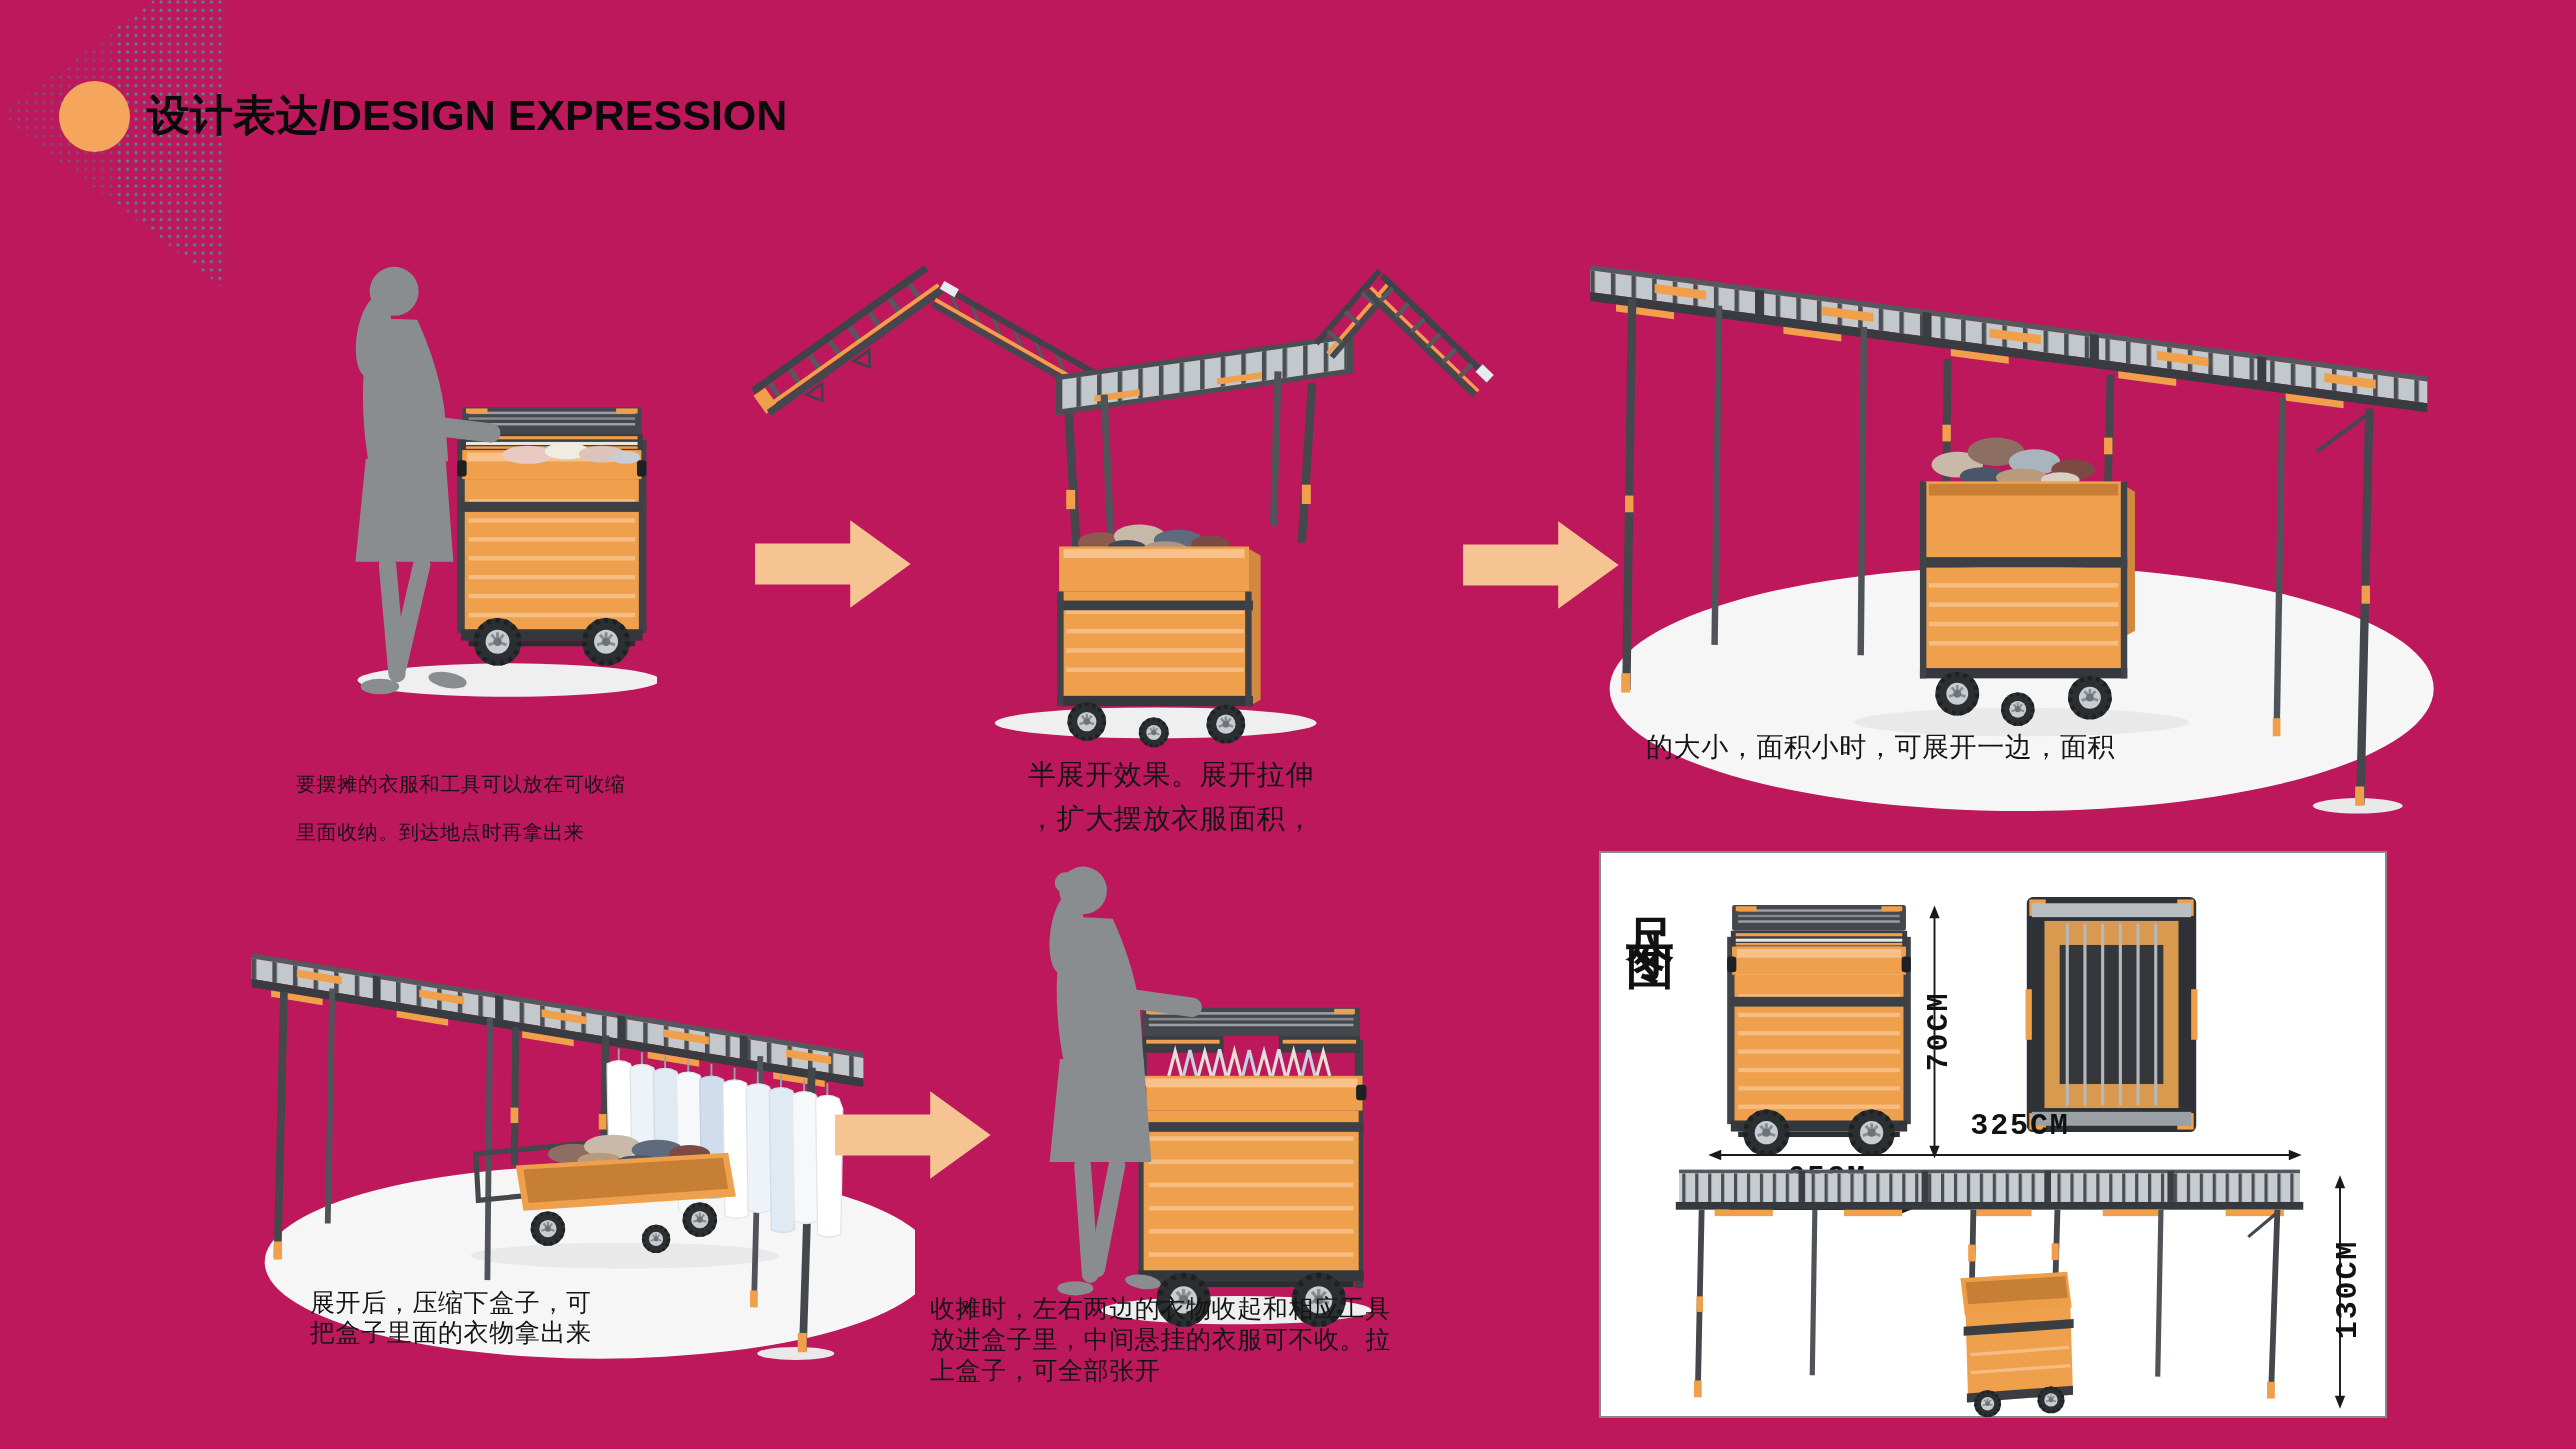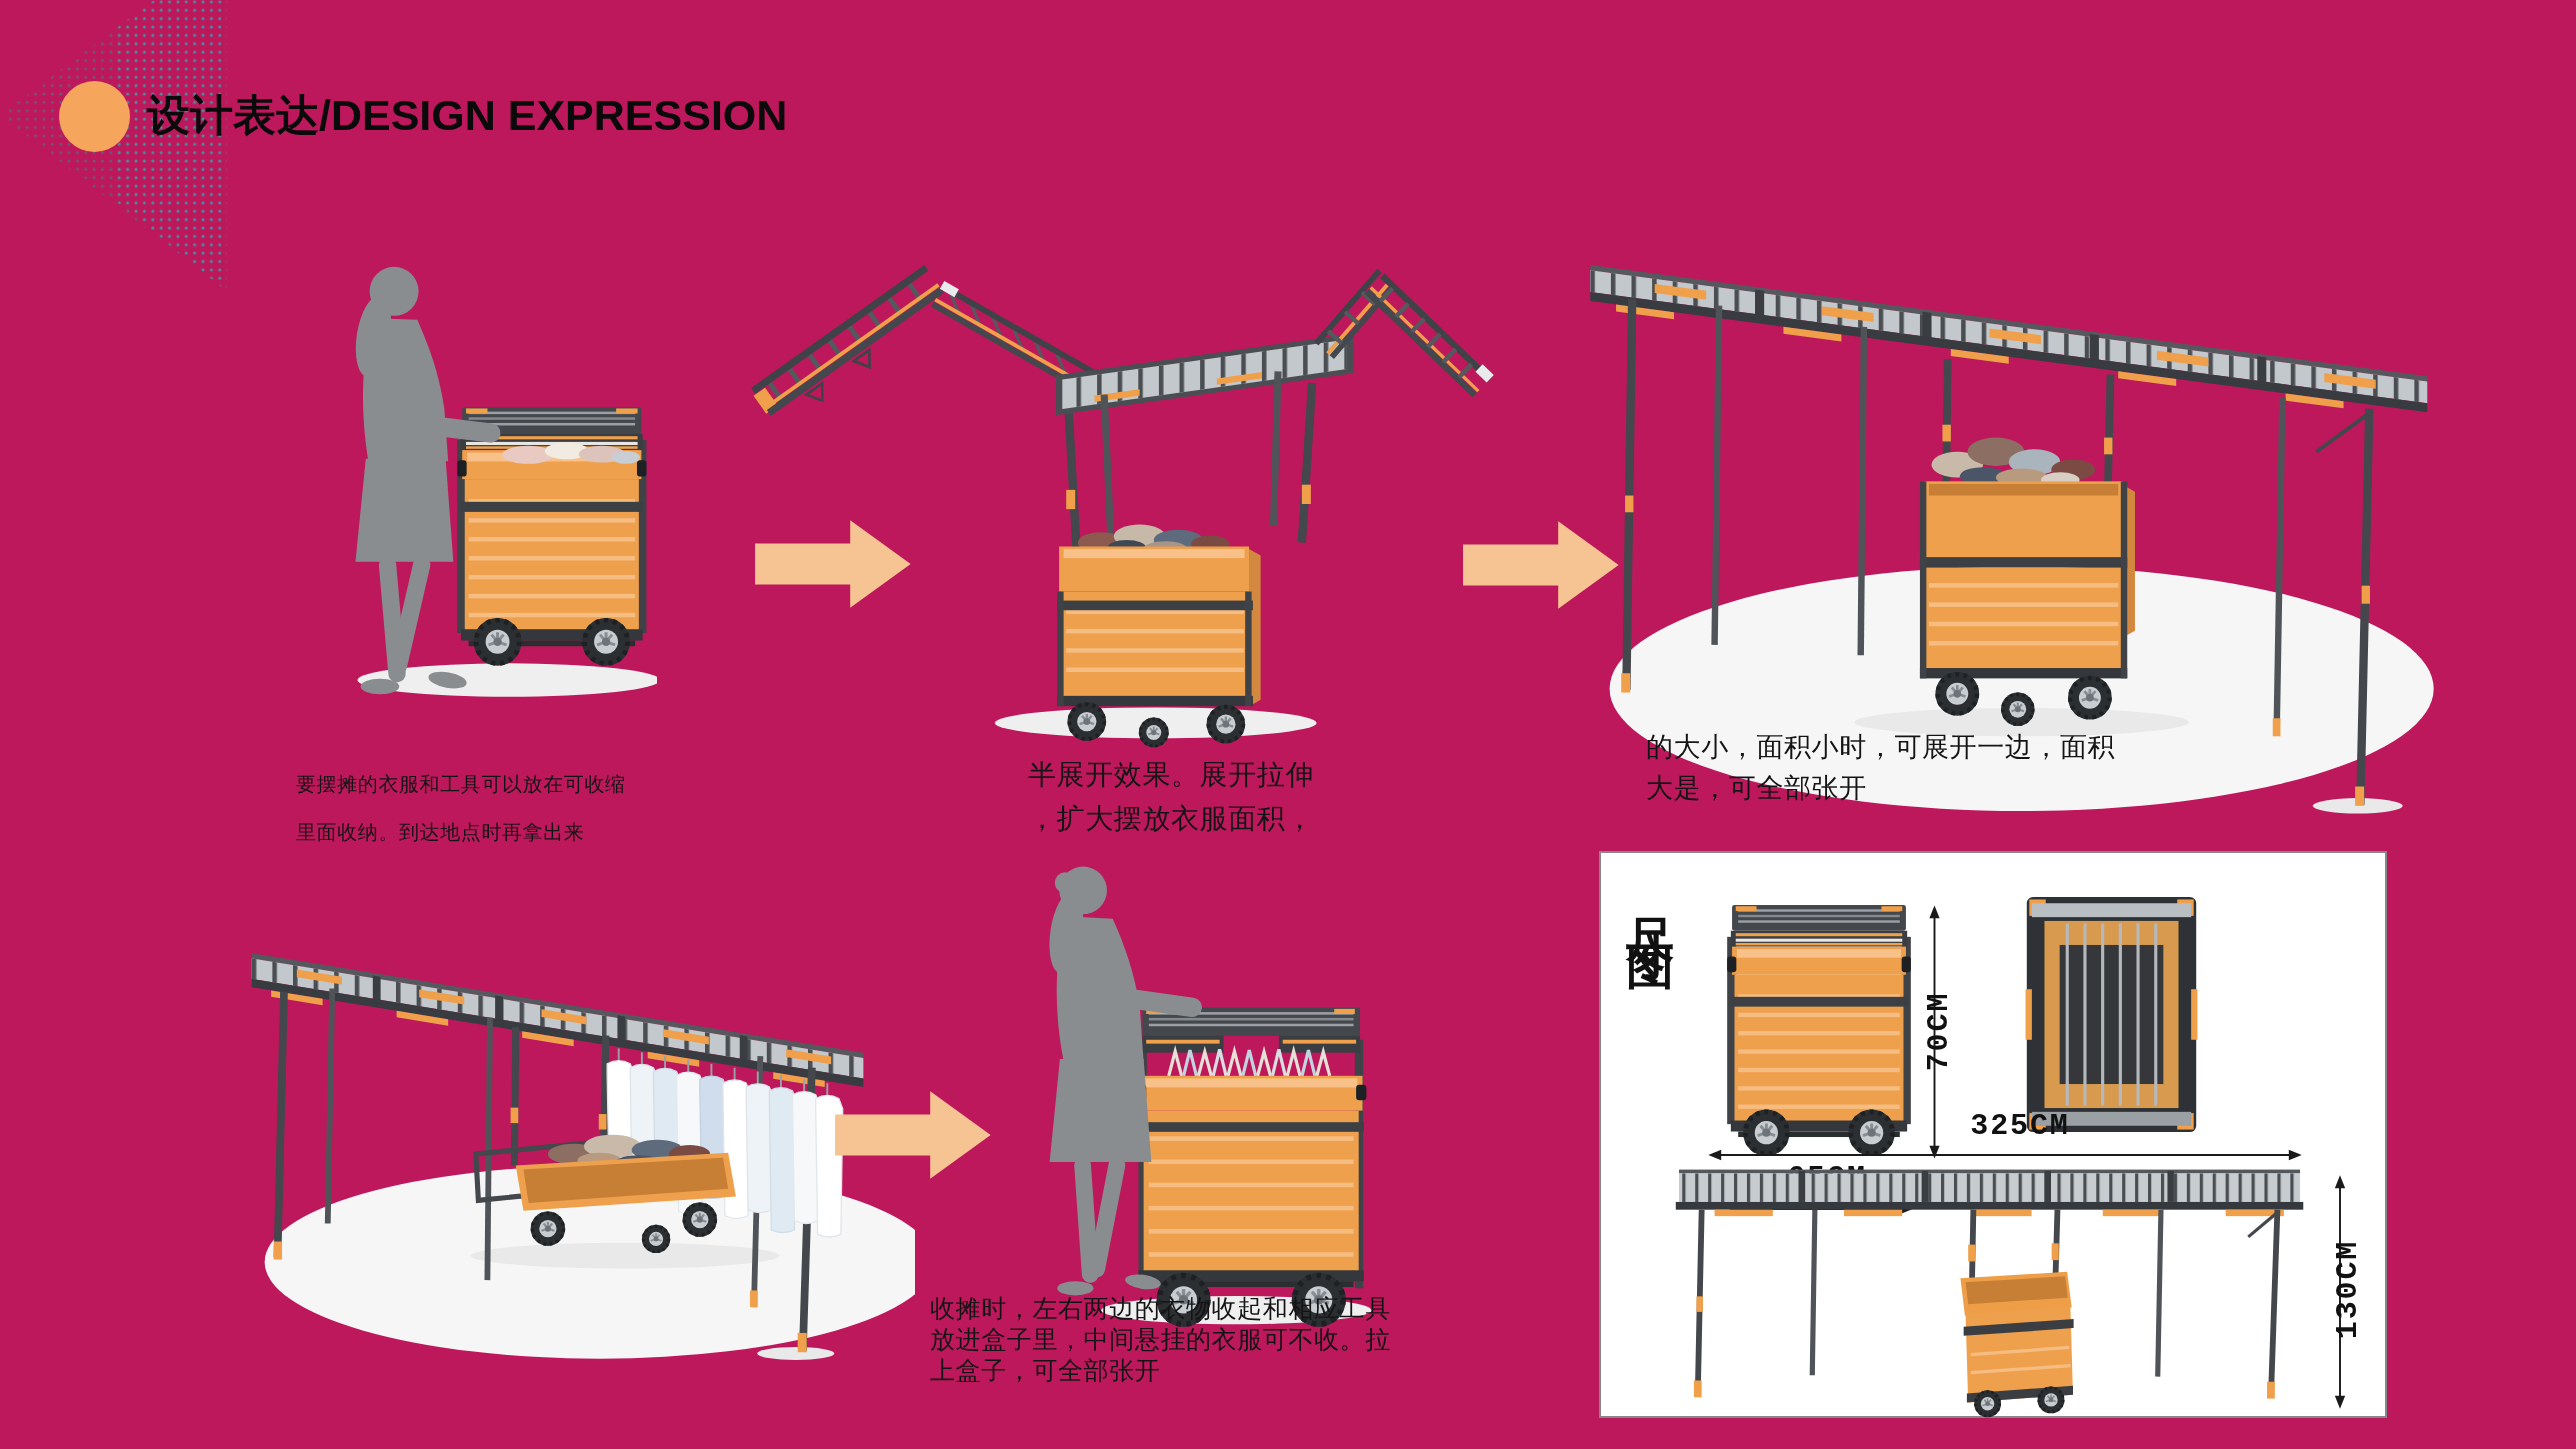--- a/index.html
+++ b/index.html
@@ -427,21 +427,24 @@
   <div id="c1" class="caption">
     <div>要摆摊的衣服和工具可以放在可收缩</div>
     <div>里面收纳。到达地点时再拿出来</div>
   </div>
   <div id="c2" class="caption">
     <div>半展开效果。展开拉伸</div>
     <div>，扩大摆放衣服面积，</div>
   </div>
   <div id="c3" class="caption">
     <div>的大小，面积小时，可展开一边，面积</div>
-    <div>大是，可全部张开</div>
+  </div>
+  <div id="c4" class="caption">
+    <div>展开后，压缩下盒子，可</div>
+    <div>把盒子里面的衣物拿出来</div>
   </div>
   <div id="c5" class="caption">
     <div>收摊时，左右两边的衣物收起和相应工具</div>
     <div>放进盒子里，中间悬挂的衣服可不收。拉</div>
     <div>上盒子，可全部张开</div>
   </div>
 
   <div id="dimbox" class="abs">
     <div id="sd-title">尺寸图</div>
 

